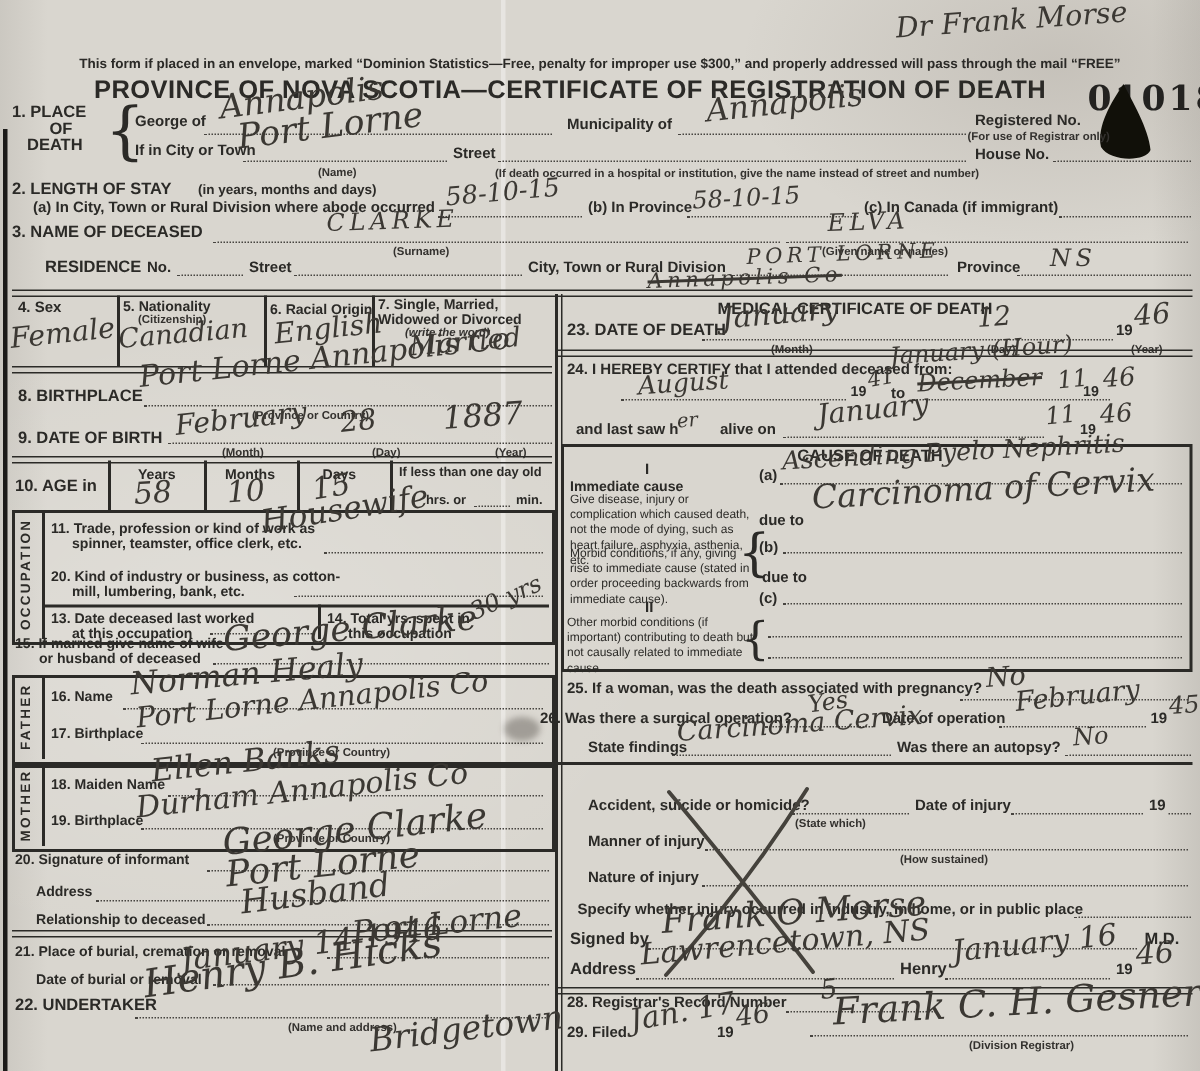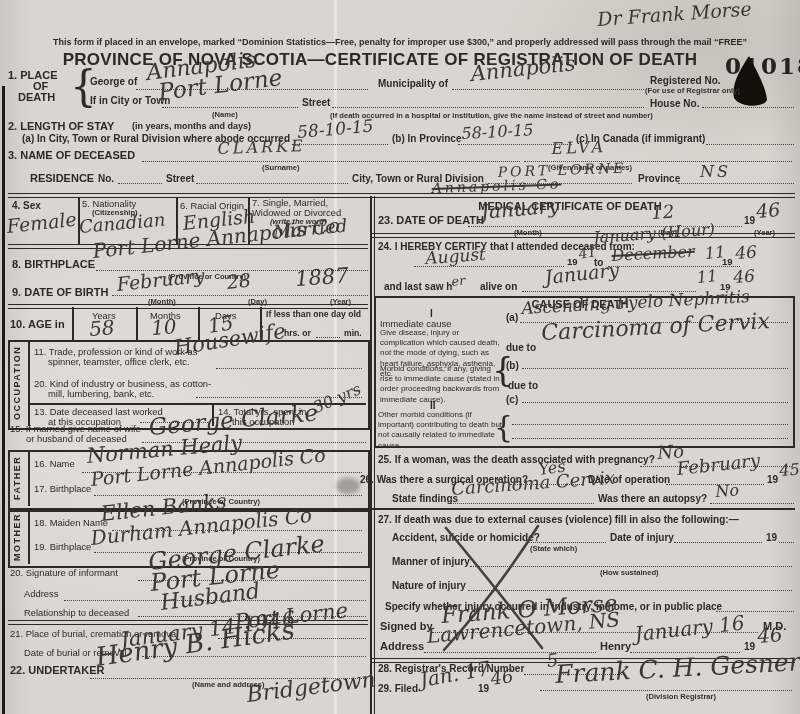--- a/index.html
+++ b/index.html
@@ -9,21 +9,21 @@
     background-image:
       radial-gradient(ellipse 300px 180px at 88% 6%, rgba(110,100,90,.18), rgba(0,0,0,0) 70%),
       radial-gradient(ellipse 420px 300px at 18% 60%, rgba(255,255,255,.20), rgba(0,0,0,0) 70%),
       linear-gradient(90deg, rgba(80,75,68,.10) 0%, rgba(0,0,0,0) 4%, rgba(0,0,0,0) 96%, rgba(80,75,68,.12) 100%);
   }
   .t{position:absolute;white-space:nowrap;}
   .wrap{white-space:normal;}
   .c{text-align:center;}
   .p11{font-size:11px;font-weight:bold;}
   .p10{font-size:10px;font-weight:bold;}
-  .p9{font-size:9.4px;font-weight:normal;}
+  .p9{font-size:9.4px;font-weight:bold;}
   .n{font-size:7.6px;font-weight:bold;color:#33312e;}
   .sm{font-size:8px;font-weight:normal;line-height:1.28;}
   .hw{font-family:"DejaVu Serif",serif;font-style:italic;color:#3b3833;transform-origin:left bottom;display:inline-block;}
   .caps{letter-spacing:3px;}
   .strike{text-decoration:line-through;text-decoration-thickness:1.5px;}
   .dot{position:absolute;border-bottom:1.6px dotted #474440;height:0;}
   .ln{position:absolute;background:#2b2a27;}
   .dr{position:absolute;height:3px;border-top:1.6px solid #2b2a27;border-bottom:1.6px solid #2b2a27;}
   .box{position:absolute;border:2px solid #2b2a27;}
   .vlab{position:absolute;writing-mode:vertical-rl;transform:rotate(180deg);font-size:9px;font-weight:bold;letter-spacing:1.5px;text-align:center;}
@@ -292,21 +292,20 @@
   <div class="t p10" style="left:767px;top:474px">19</div>
   <div class="t hw" style="left:780px;top:461px;font-size:16px;transform:rotate(-4deg)">45</div>
   <div class="t p10" style="left:392px;top:493px">State findings</div>
   <div class="t hw" style="left:452px;top:478px;font-size:18px;transform:rotate(-4deg)">Carcinoma Cervix</div>
   <div class="dot" style="left:448px;top:503px;width:146px"></div>
   <div class="t p10" style="left:598px;top:493px">Was there an autopsy?</div>
   <div class="t hw" style="left:716px;top:482px;font-size:16px;transform:rotate(-4deg)">No</div>
   <div class="dot" style="left:710px;top:503px;width:84px"></div>
   <div class="ln" style="left:370px;top:508px;width:425px;height:1.6px"></div>
 
-  <div class="t p10" style="left:378px;top:514px">27. If death was due to external causes (violence) fill in also the following:—</div>
   <div class="t p10" style="left:392px;top:532px">Accident, suicide or homicide?</div>
   <div class="dot" style="left:528px;top:542px;width:78px"></div>
   <div class="t n" style="left:530px;top:544px">(State which)</div>
   <div class="t p10" style="left:610px;top:532px">Date of injury</div>
   <div class="dot" style="left:674px;top:542px;width:88px"></div>
   <div class="t p10" style="left:766px;top:532px">19</div>
   <div class="dot" style="left:779px;top:542px;width:15px"></div>
   <div class="t p10" style="left:392px;top:556px">Manner of injury</div>
   <div class="dot" style="left:470px;top:566px;width:322px"></div>
   <div class="t n" style="left:600px;top:568px">(How sustained)</div>

